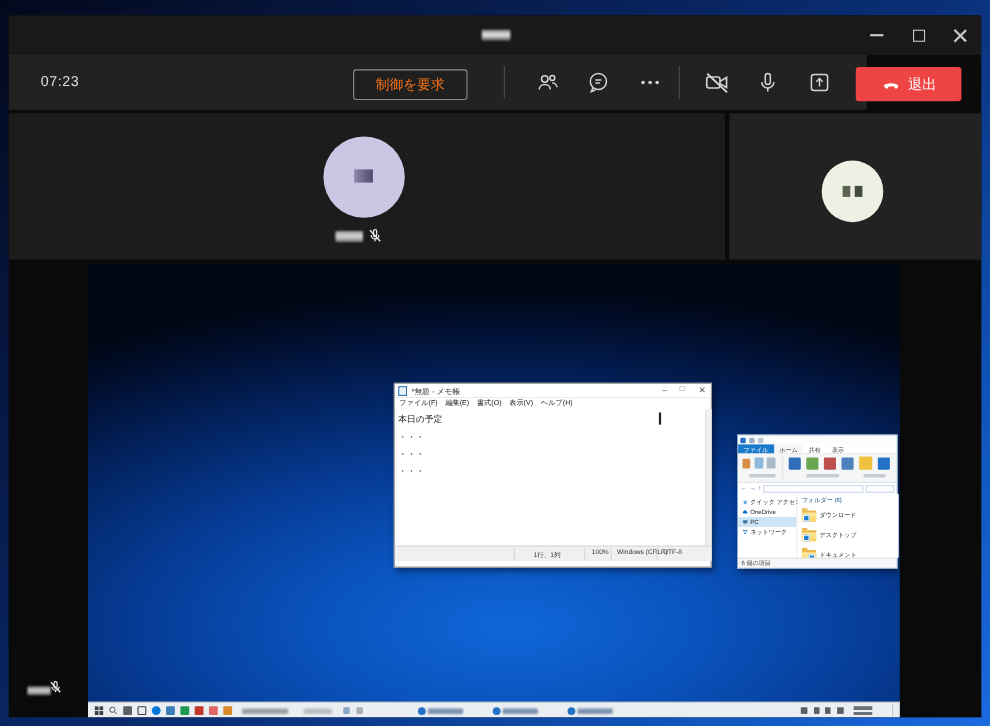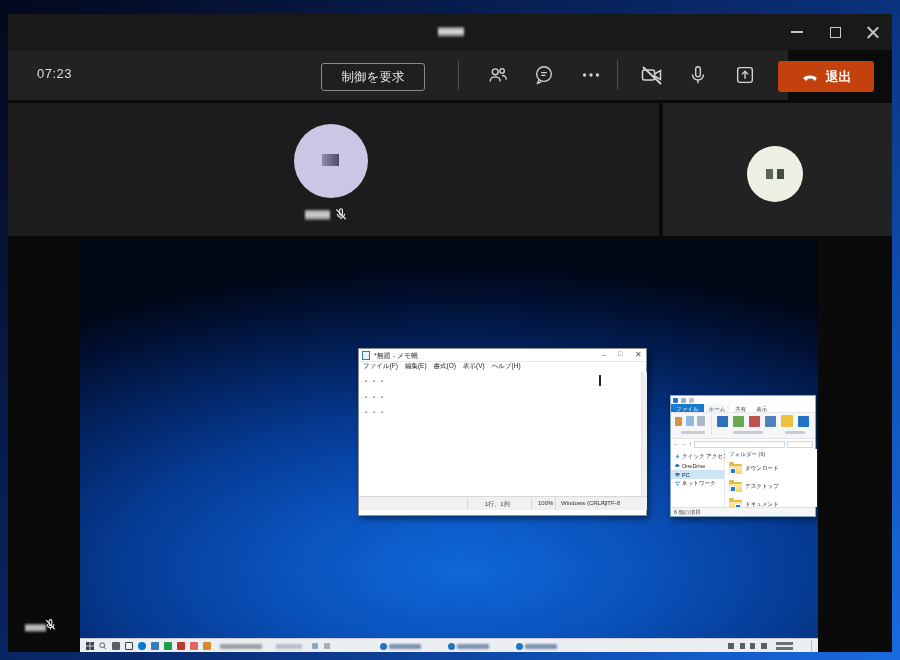--- a/index.html
+++ b/index.html
@@ -14,24 +14,24 @@
   .win-btn { top:0; width:40px; height:36px; display:flex; align-items:center; justify-content:center; }
   .min-glyph { width:12px; height:1.5px; background:#c8c8c8; }
   .max-glyph { width:11px; height:11px; border:1.5px solid #c8c8c8; }
   .close-glyph { width:12px; height:12px; position:relative; }
   .close-glyph::before,.close-glyph::after { content:""; position:absolute; left:5px; top:-1px; width:1.5px; height:15px; background:#c8c8c8; }
   .close-glyph::before { transform:rotate(45deg); } .close-glyph::after { transform:rotate(-45deg); }
 
   
   .toolbar { left:0; top:36px; width:780px; height:50px; background:#222222; }
   .timer { left:29px; top:16px; color:#dcdcdc; font-size:13px; letter-spacing:.5px; }
-  .req-btn { left:313px; top:13px; width:104px; height:28px; background:#1f1f1f; border:1px solid #8a8a8a; border-radius:3px; color:#e5e5e5; font-size:12.5px; display:flex; align-items:center; justify-content:center; }
+  .req-btn { left:313px; top:13px; width:104px; height:28px; background:#1f1f1f; border:1px solid #8a8a8a; border-radius:3px; color:#f97316; font-size:12.5px; display:flex; align-items:center; justify-content:center; }
   .tb-icon { top:9px; width:32px; height:32px; display:flex; align-items:center; justify-content:center; }
   .sep { top:10px; width:1px; height:30px; background:#4d4d4d; }
-  .leave-btn { left:770px; top:11px; width:96px; height:31px; background:#c2410c; border-radius:3px; color:#ffffff; font-size:13px; font-weight:bold; display:flex; align-items:center; justify-content:center; gap:7px; }
+  .leave-btn { left:770px; top:11px; width:96px; height:31px; background:#ef4444; border-radius:3px; color:#ffffff; font-size:13px; font-weight:normal; display:flex; align-items:center; justify-content:center; gap:7px; }
 
   
   .stage { left:0; top:86px; width:884px; height:552px; background:#0a0a0a; }
   .tile-left { left:0; top:3px; width:651px; height:133px; background:#1c1c1c; }
   .tile-right { left:655px; top:3px; width:229px; height:133px; background:#222222; }
   .avatar1 { left:286px; top:21px; width:74px; height:74px; border-radius:50%; background:#c9c7e3; }
   .avatar1-initials { left:28px; top:30px; width:17px; height:12px; background:linear-gradient(90deg,#8e89ad,#4f4a6e); filter:blur(.7px); }
   .avatar2 { left:84px; top:43px; width:56px; height:56px; border-radius:50%; background:#eff0e4; }
   .avatar2-i1 { left:19px; top:23px; width:7px; height:10px; background:#5c6452; filter:blur(.6px); }
   .avatar2-i2 { left:30px; top:23px; width:7px; height:10px; background:#434c3e; filter:blur(.6px); }
@@ -214,20 +214,21 @@
           <span class="abs np-ctrl" style="left:276px;">✕</span>
         </div>
         <div class="abs np-menu">
           <span>ファイル(F)</span>
           <span>編集(E)</span>
           <span>書式(O)</span>
           <span>表示(V)</span>
           <span>ヘルプ(H)</span>
         </div>
         <div class="abs np-body">
+          <div class="np-line">本日の予定</div>
           <div class="np-line">・・・</div>
           <div class="np-line">・・・</div>
           <div class="np-line">・・・</div>
         </div>
         <div class="abs np-caret"></div>
         <div class="abs np-scroll"></div>
         <div class="abs np-status">
           <div class="abs np-sep" style="left:108px;"></div>
           <span class="abs np-seg" style="left:126px;">1行、1列</span>
           <div class="abs np-sep" style="left:172px;"></div>

